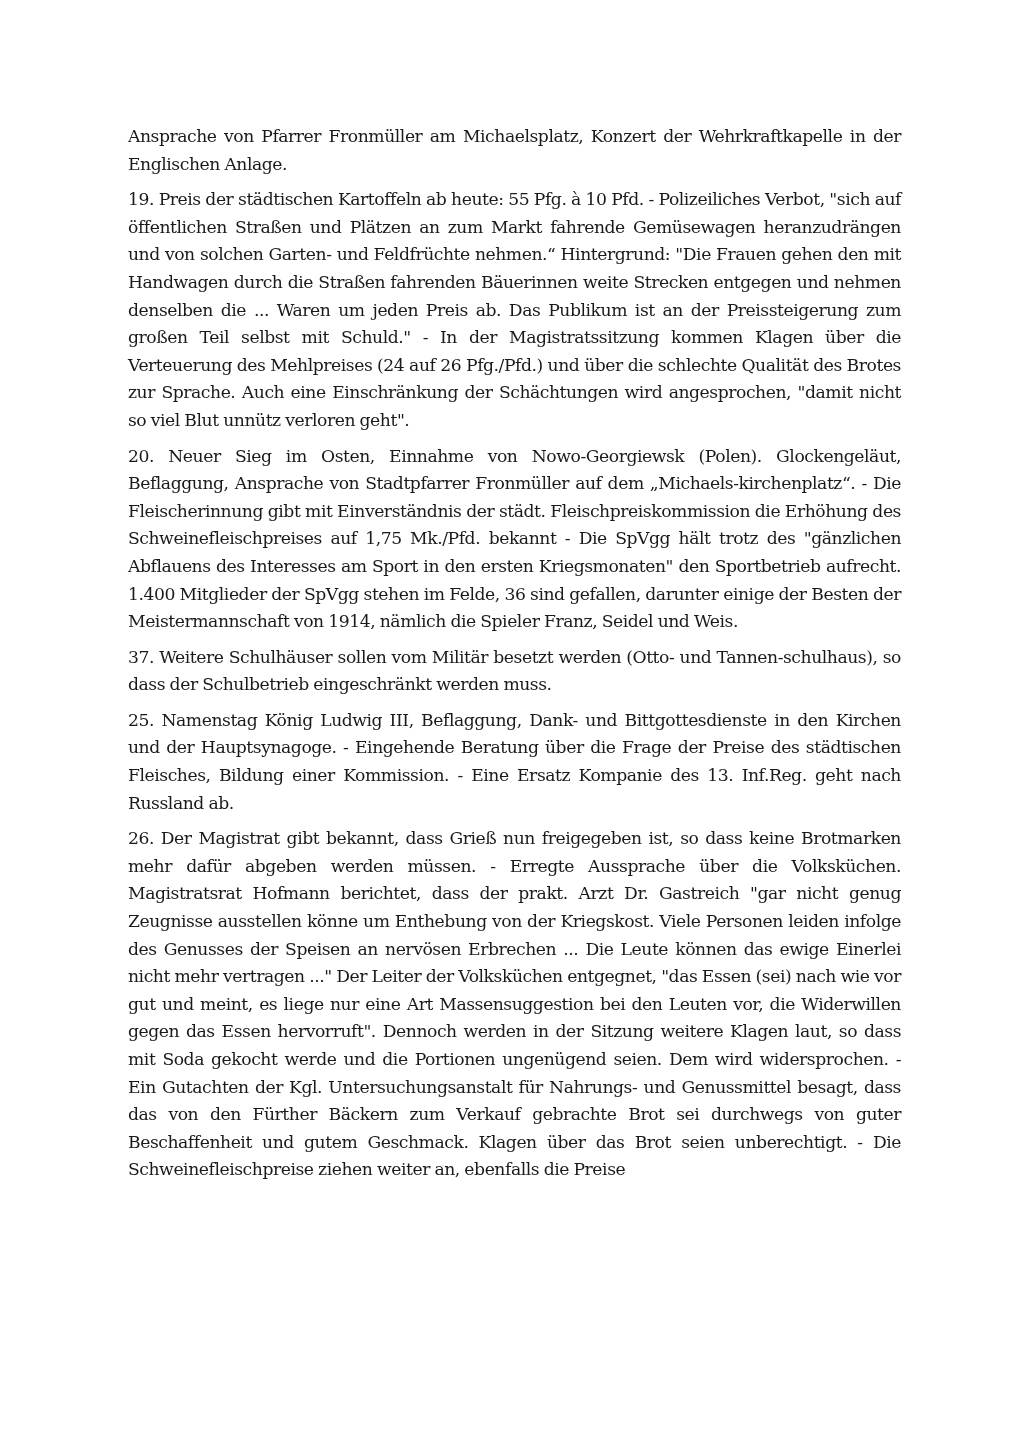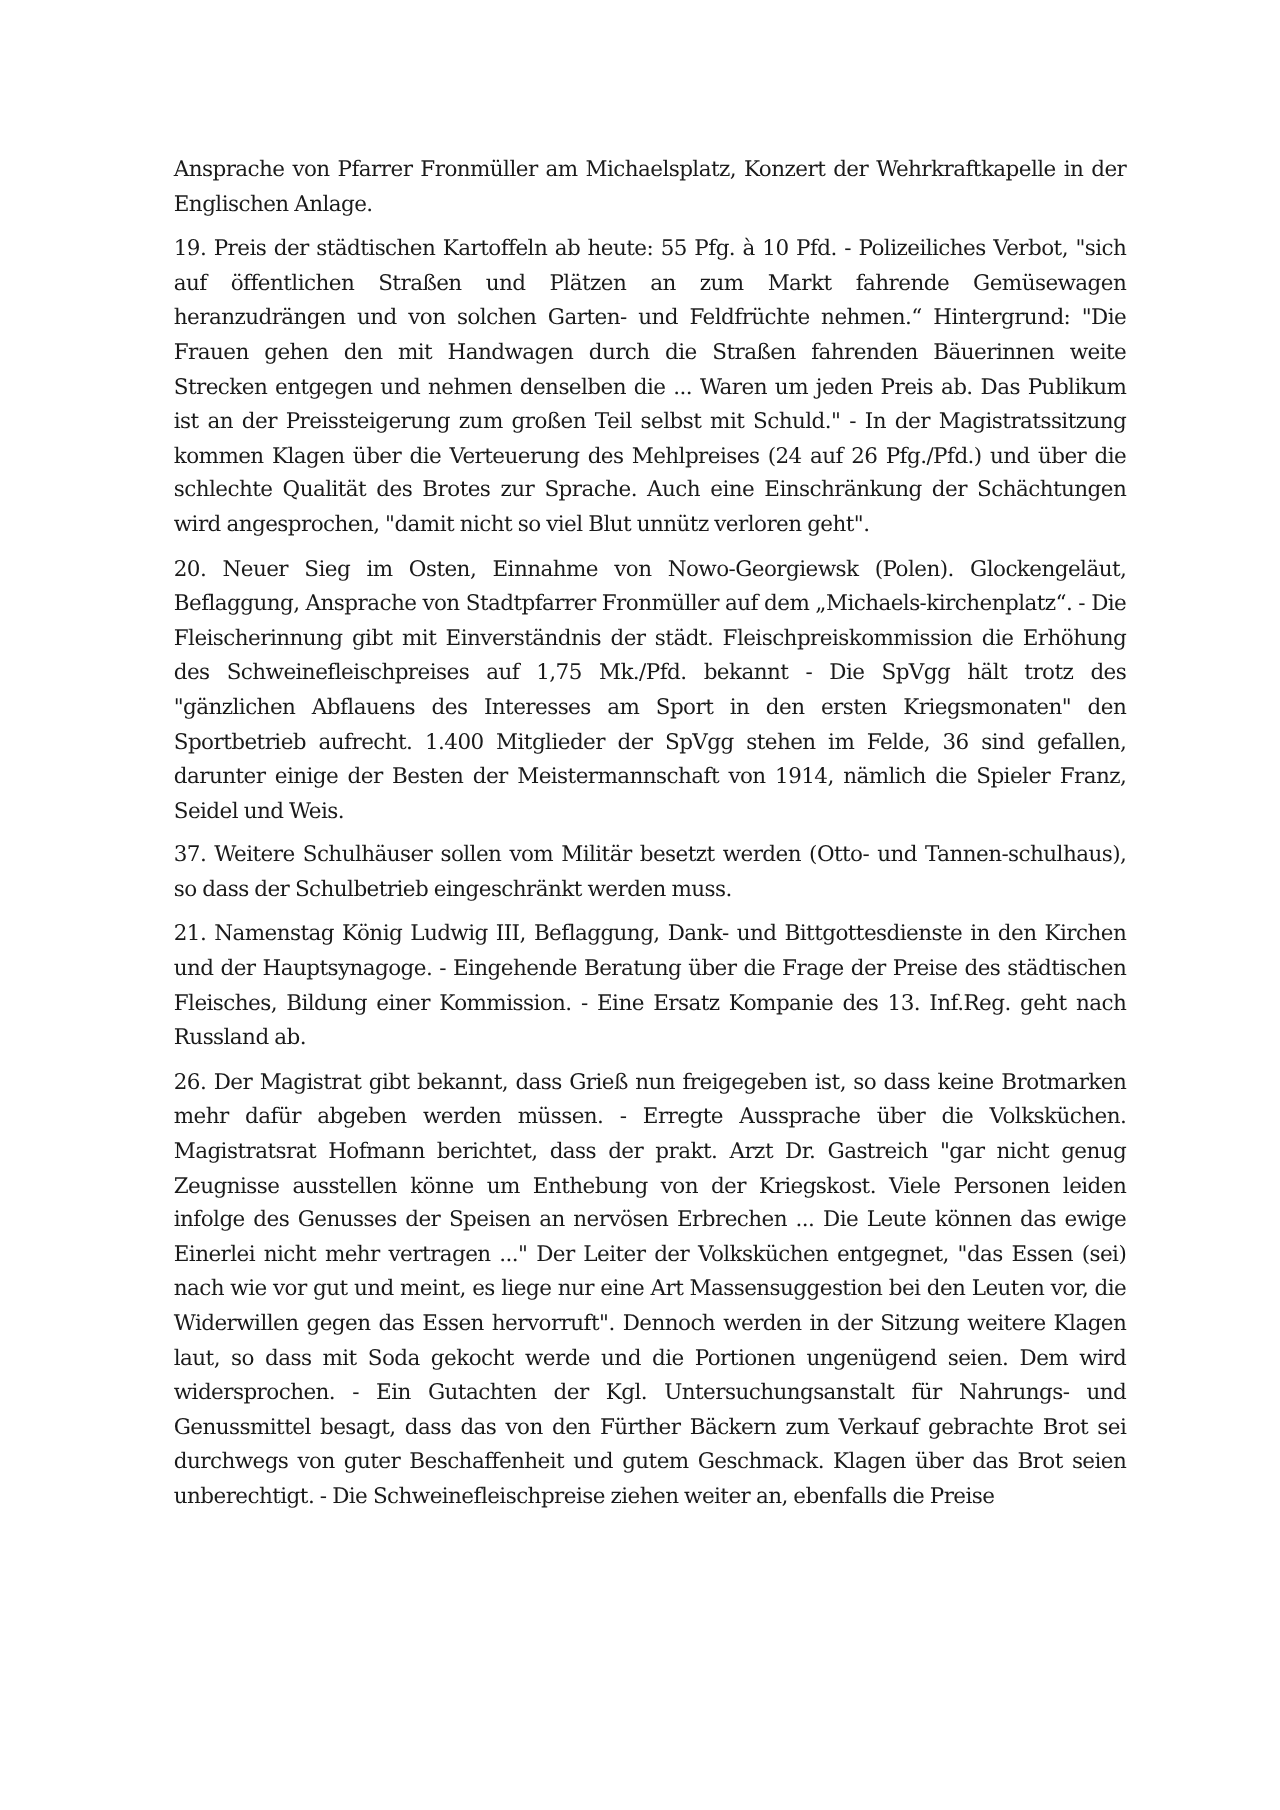--- a/index.html
+++ b/index.html
@@ -19,28 +19,28 @@
     top: 123px;
     width: 778px;
     font-family: "DejaVu Serif", "Liberation Serif", serif;
     font-size: 17.2px;
     line-height: 27.6px;
     color: #1a1a1a;
     letter-spacing: -0.45px;
     word-spacing: -0.5px;
   }
   .para {
-    margin: 0 0 8px 16px;
+    margin: 0 0 8px 5px;
     text-align: justify;
     hyphens: manual;
   }
 </style>
 </head>
 <body>
 
 <div class="page">
   <p class="para">Ansprache von Pfarrer Fronmüller am Michaelsplatz, Konzert der Wehrkraftkapelle in der Englischen Anlage.</p>
   <p class="para">19. Preis der städtischen Kartoffeln ab heute: 55 Pfg. à 10 Pfd. - Polizeiliches Verbot, "sich auf öffentlichen Straßen und Plätzen an zum Markt fahrende Gemüsewagen heranzudrängen und von solchen Garten- und Feldfrüchte nehmen.“ Hintergrund: "Die Frauen gehen den mit Handwagen durch die Straßen fahrenden Bäuerinnen weite Strecken entgegen und nehmen denselben die ...  Waren um jeden Preis ab. Das Publikum ist an der Preissteigerung zum großen Teil selbst mit Schuld." -  In der Magistratssitzung kommen Klagen über die Verteuerung des Mehlpreises (24 auf 26 Pfg./Pfd.) und über die schlechte Qualität des Brotes zur Sprache. Auch eine Einschränkung der Schächtungen wird angesprochen, "damit nicht so viel Blut unnütz verloren geht".</p>
   <p class="para">20. Neuer Sieg im Osten, Einnahme von Nowo-Georgiewsk (Polen). Glockengeläut, Beflaggung, Ansprache von Stadtpfarrer Fronmüller auf dem „Michaels-kirchenplatz“.    - Die Fleischerinnung gibt mit Einverständnis der städt. Fleischpreiskommission die Erhöhung des Schweinefleischpreises auf 1,75 Mk./Pfd. bekannt - Die SpVgg hält trotz des "gänzlichen Abflauens des Interesses am Sport in den ersten Kriegsmonaten" den Sportbetrieb aufrecht. 1.400 Mitglieder der SpVgg stehen im Felde, 36 sind gefallen, darunter einige der Besten der Meistermannschaft von 1914, nämlich die Spieler Franz, Seidel und Weis.</p>
   <p class="para">37. Weitere Schulhäuser sollen vom Militär besetzt werden (Otto- und Tannen-schulhaus), so dass der Schulbetrieb eingeschränkt werden muss.</p>
-  <p class="para">21. Namenstag König Ludwig III, Beflaggung, Dank- und Bittgottesdienste in den Kirchen und der Hauptsynagoge. - Eingehende Beratung über die Frage der Preise des städtischen Fleisches, Bildung einer Kommission. - Eine Ersatz Kompanie des 13. Inf.Reg. geht nach Russland ab.</p>
+  <p class="para">25. Namenstag König Ludwig III, Beflaggung, Dank- und Bittgottesdienste in den Kirchen und der Hauptsynagoge. - Eingehende Beratung über die Frage der Preise des städtischen Fleisches, Bildung einer Kommission. - Eine Ersatz Kompanie des 13. Inf.Reg. geht nach Russland ab.</p>
   <p class="para">26. Der Magistrat gibt bekannt, dass Grieß nun freigegeben ist, so dass keine Brotmarken mehr dafür abgeben werden müssen. - Erregte Aussprache über die Volksküchen. Magistratsrat Hofmann berichtet, dass der prakt. Arzt Dr. Gastreich "gar nicht genug Zeugnisse ausstellen könne um Enthebung von der Kriegskost. Viele Personen leiden infolge des Genusses der Speisen an nervösen Erbrechen ... Die Leute können das ewige Einerlei nicht mehr vertragen ..." Der Leiter der Volksküchen entgegnet, "das Essen (sei) nach wie vor gut und meint, es liege nur eine Art Massensuggestion bei den Leuten vor, die Widerwillen gegen das Essen hervorruft". Dennoch werden in der Sitzung weitere Klagen laut, so dass mit Soda gekocht werde und die Portionen ungenügend seien. Dem wird widersprochen. - Ein Gutachten der Kgl. Untersuchungsanstalt für Nahrungs- und Genussmittel besagt, dass das von den Fürther Bäckern zum Verkauf gebrachte Brot sei durchwegs von guter Beschaffenheit und gutem Geschmack. Klagen über das Brot seien unberechtigt. - Die Schweinefleischpreise ziehen weiter an, ebenfalls die Preise</p>
 </div>
 
 </body></html>

